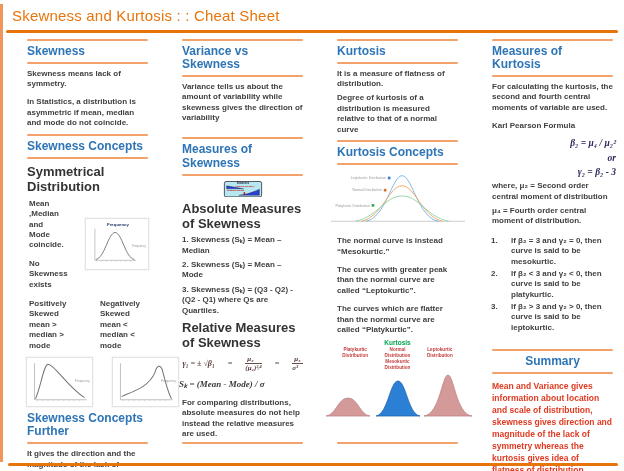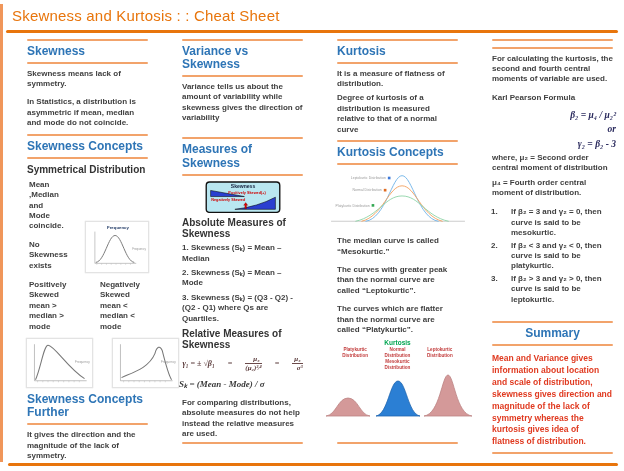--- a/index.html
+++ b/index.html
@@ -9,27 +9,27 @@
   .title { padding:7px 0 0 12px; font-size:15px; font-weight:400; color:#E8750C; letter-spacing:.2px; }
   .title-rule { margin:6px 6px 0 6px; height:2.5px; background:#E8750C; border-radius:2px; }
   .cols { display:flex; gap:12px; padding:3px 8px 0 8px; height:414px; }
   .col { flex:1; display:flex; flex-direction:column; min-width:0;margin-left:16px; }
   .rule { height:2px; background:#F2A36B; border-radius:1px; margin:3px 3px; flex:none; }
   .rule.auto { margin-top:auto; }
   h2 { font-size:12px; font-weight:700; color:#2E75B6; padding:1px 3px; line-height:1.1; }
   h2.center { text-align:center; }
   .p { font-size:8px; font-weight:700; color:#3F3F3F; line-height:1.3; padding:2px 3px; }
   .p.sp { margin-top:4px; }
-  .subhead { font-size:10px; font-weight:700; color:#333; padding:2px 3px; }
-  .row { display:flex; gap:19px; padding:1px 2px; align-items:flex-end; }
+  .subhead { font-size:13px; font-weight:700; color:#333; padding:2px 3px; }
+  .row { display:flex; gap:19px; padding:1px 2px; align-items:center; }
   .half { flex:1; min-width:0; }
   .minichart { background:#fff; border:1px solid #e3e3e3; box-shadow:0 0 1px #ccc; flex:none; }
   .formula-block { text-align:right; font-family:"Liberation Serif", serif; font-style:italic; font-weight:700; font-size:9.5px; color:#2b2b5e; line-height:1.5; }
   .rel-formula { display:flex; align-items:center; justify-content:center; gap:13px; font-family:"Liberation Serif", serif; font-style:italic; font-weight:700; font-size:8px; color:#5a3a3a; padding:3px 0; }
-  .frac { display:inline-flex; flex-direction:column; text-align:right; font-size:7px; }
+  .frac { display:inline-flex; flex-direction:column; text-align:left; font-size:7px; }
   .frac .num { border-bottom:.8px solid #6b4a4a; padding:0 2px; }
   .sk-formula { text-align:left; font-family:"Liberation Serif", serif; font-style:italic; font-weight:700; font-size:9px; color:#3a3a3a; padding:2px 0; }
   .num-list { padding:2px 0 0 2px; }
   .num-item { display:flex; gap:8px; font-size:8px; font-weight:700; color:#3F3F3F; line-height:1.3; margin-bottom:2px; }
   .num-item .n { flex:none; width:12px; }
   .summary-text { font-size:8.5px; font-weight:700; color:#E03A20; line-height:1.4; padding:4px 3px; }
   .fig2-title { text-align:center; font-size:6.5px; font-weight:700; color:#00A550; padding:2px 0 1px; }
   .fig2-labels { display:flex; font-size:4.6px; font-weight:700; color:#C23B3B; text-align:center; line-height:1.25; }
   .fig2-labels > div { flex:1; }
   .bottom-rule { position:absolute; left:8px; right:6px; bottom:5px; height:3px; background:#E8750C; border-radius:2px; }
@@ -179,39 +179,40 @@
         <path d="M38,52 C 58,49 64,7 74,7 C 84,7 90,49 110,52" fill="none" stroke="#6FB3E8" stroke-width="0.9"></path>
         <path d="M34,52 C 55,47 61,17 74,17 C 87,17 93,47 114,52" fill="none" stroke="#F2A15F" stroke-width="0.9"></path>
         <path d="M28,52 C 51,47 57,27 74,27 C 91,27 97,47 120,52" fill="none" stroke="#8FD4A8" stroke-width="0.9"></path>
         <rect x="60" y="8" width="2.6" height="2.6" fill="#3C78D8"></rect>
         <rect x="56" y="20" width="2.6" height="2.6" fill="#E06B20"></rect>
         <rect x="44" y="35" width="2.6" height="2.6" fill="#34A853"></rect>
         <text x="58" y="10.6" font-size="3.4" text-anchor="end" fill="#9a9a9a">Leptokurtic Distribution</text>
         <text x="54" y="22.6" font-size="3.4" text-anchor="end" fill="#9a9a9a">Normal Distribution</text>
         <text x="42" y="37.6" font-size="3.4" text-anchor="end" fill="#9a9a9a">Platykurtic Distribution</text>
       </svg>
-      <div class="p sp">The median curve is called “Mesokurtic.”</div>
+      <div class="p sp">The normal curve is instead “Mesokurtic.”</div>
       <div class="p sp">The curves with greater peak than the normal curve are called “Leptokurtic”.</div>
       <div class="p sp">The curves which are flatter than the normal curve are called “Platykurtic”.</div>
       <div class="fig2-title">Kurtosis</div>
       <div class="fig2-labels">
         <div>Platykurtic Distribution</div>
         <div><span>Normal Distribution</span><br><span>Mesokurtic Distribution</span></div>
         <div>Leptokurtic Distribution</div>
       </div>
       <svg width="148" height="50" viewBox="0 0 148 50" style="align-self:center;">
         <path d="M2,46 C 12,45 14,28 24,28 C 34,28 36,45 46,46 Z" fill="#D49999" stroke="#BC8484" stroke-width="0.8"></path>
         <path d="M52,46 C 64,44 66,11 74,11 C 82,11 84,44 96,46 Z" fill="#2B7FD4" stroke="#1F66B0" stroke-width="0.8"></path>
         <path d="M100,46 C 116,44 118,5 124,5 C 130,5 132,44 148,46 Z" fill="#D49999" stroke="#BC8484" stroke-width="0.8"></path>
       </svg>
       <div class="rule auto"></div>
     </div>
 
     <div class="col">
       <div class="rule"></div>
+      <h2>Measures of Kurtosis</h2>
       <div class="rule"></div>
       <div class="p">For calculating the kurtosis, the second and fourth central moments of variable are used.</div>
       <div class="p sp">Karl Pearson Formula</div>
       <div class="formula-block" style="margin-top:3px;">
         <div>β₂ = μ₄ / μ₂²</div>
         <div>or</div>
         <div>γ₂  =  β₂ - 3</div>
       </div>
       <div class="p">where, μ₂ = Second order central moment of distribution</div>
       <div class="p">μ₄  = Fourth order central moment of distribution.</div>

